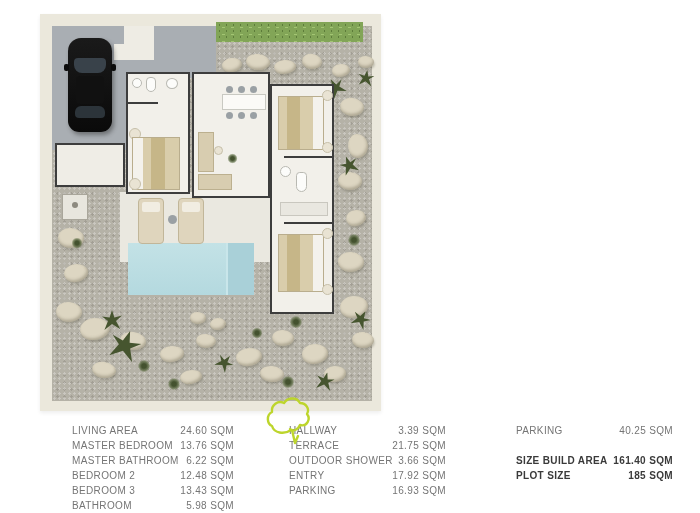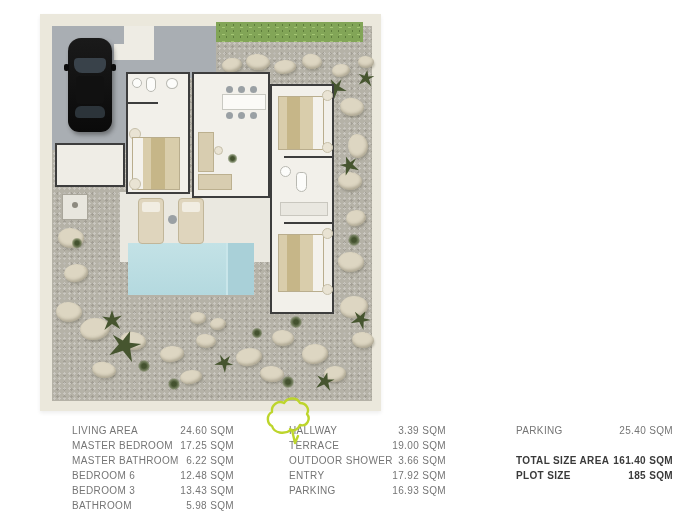--- a/index.html
+++ b/index.html
@@ -191,74 +191,74 @@
     </div>
   </div>
 
   <div class="legend-col" style="left:72px;width:162px;">
     <div class="lrow">
         <span>LIVING AREA</span>
         <span class="val">24.60 SQM</span>
       </div>
     <div class="lrow">
         <span>MASTER BEDROOM</span>
-        <span class="val">17.25 SQM</span>
+        <span class="val">13.76 SQM</span>
       </div>
     <div class="lrow">
         <span>MASTER BATHROOM</span>
         <span class="val">6.22 SQM</span>
       </div>
     <div class="lrow">
-        <span>BEDROOM 6</span>
+        <span>BEDROOM 2</span>
         <span class="val">12.48 SQM</span>
       </div>
     <div class="lrow">
         <span>BEDROOM 3</span>
         <span class="val">13.43 SQM</span>
       </div>
     <div class="lrow">
         <span>BATHROOM</span>
         <span class="val">5.98 SQM</span>
       </div>
   </div>
 
   <div class="legend-col" style="left:289px;width:157px;">
     <div class="lrow">
         <span>HALLWAY</span>
         <span class="val">3.39 SQM</span>
       </div>
     <div class="lrow">
         <span>TERRACE</span>
-        <span class="val">19.00 SQM</span>
+        <span class="val">21.75 SQM</span>
       </div>
     <div class="lrow">
         <span>OUTDOOR SHOWER</span>
         <span class="val">3.66 SQM</span>
       </div>
     <div class="lrow">
         <span>ENTRY</span>
         <span class="val">17.92 SQM</span>
       </div>
     <div class="lrow">
         <span>PARKING</span>
         <span class="val">16.93 SQM</span>
       </div>
   </div>
 
   <div class="legend-col" style="left:516px;width:157px;">
     <div class="lrow">
         <span>PARKING</span>
-        <span class="val">25.40 SQM</span>
+        <span class="val">40.25 SQM</span>
       </div>
     <div class="lrow">
         <span></span>
         <span class="val"></span>
       </div>
     <div class="lrow bold">
-        <span>TOTAL SIZE AREA</span>
+        <span>SIZE BUILD AREA</span>
         <span class="val">161.40 SQM</span>
       </div>
     <div class="lrow bold">
         <span>PLOT SIZE</span>
         <span class="val">185 SQM</span>
       </div>
   </div>
 
   <svg id="annotation" width="58" height="58" viewBox="0 0 58 58">
     <path d="M 27 35 C 20 40 10 38 8 31 C 3 29 2 20 8 17 C 7 10 14 5 20 8 C 24 2 33 2 36 8 C 42 8 46 14 43 19 C 47 24 43 32 36 30 C 34 35 29 37 26 34" fill="none" stroke="#bdd52c" stroke-width="2.4" stroke-linecap="round" stroke-linejoin="round"></path>

